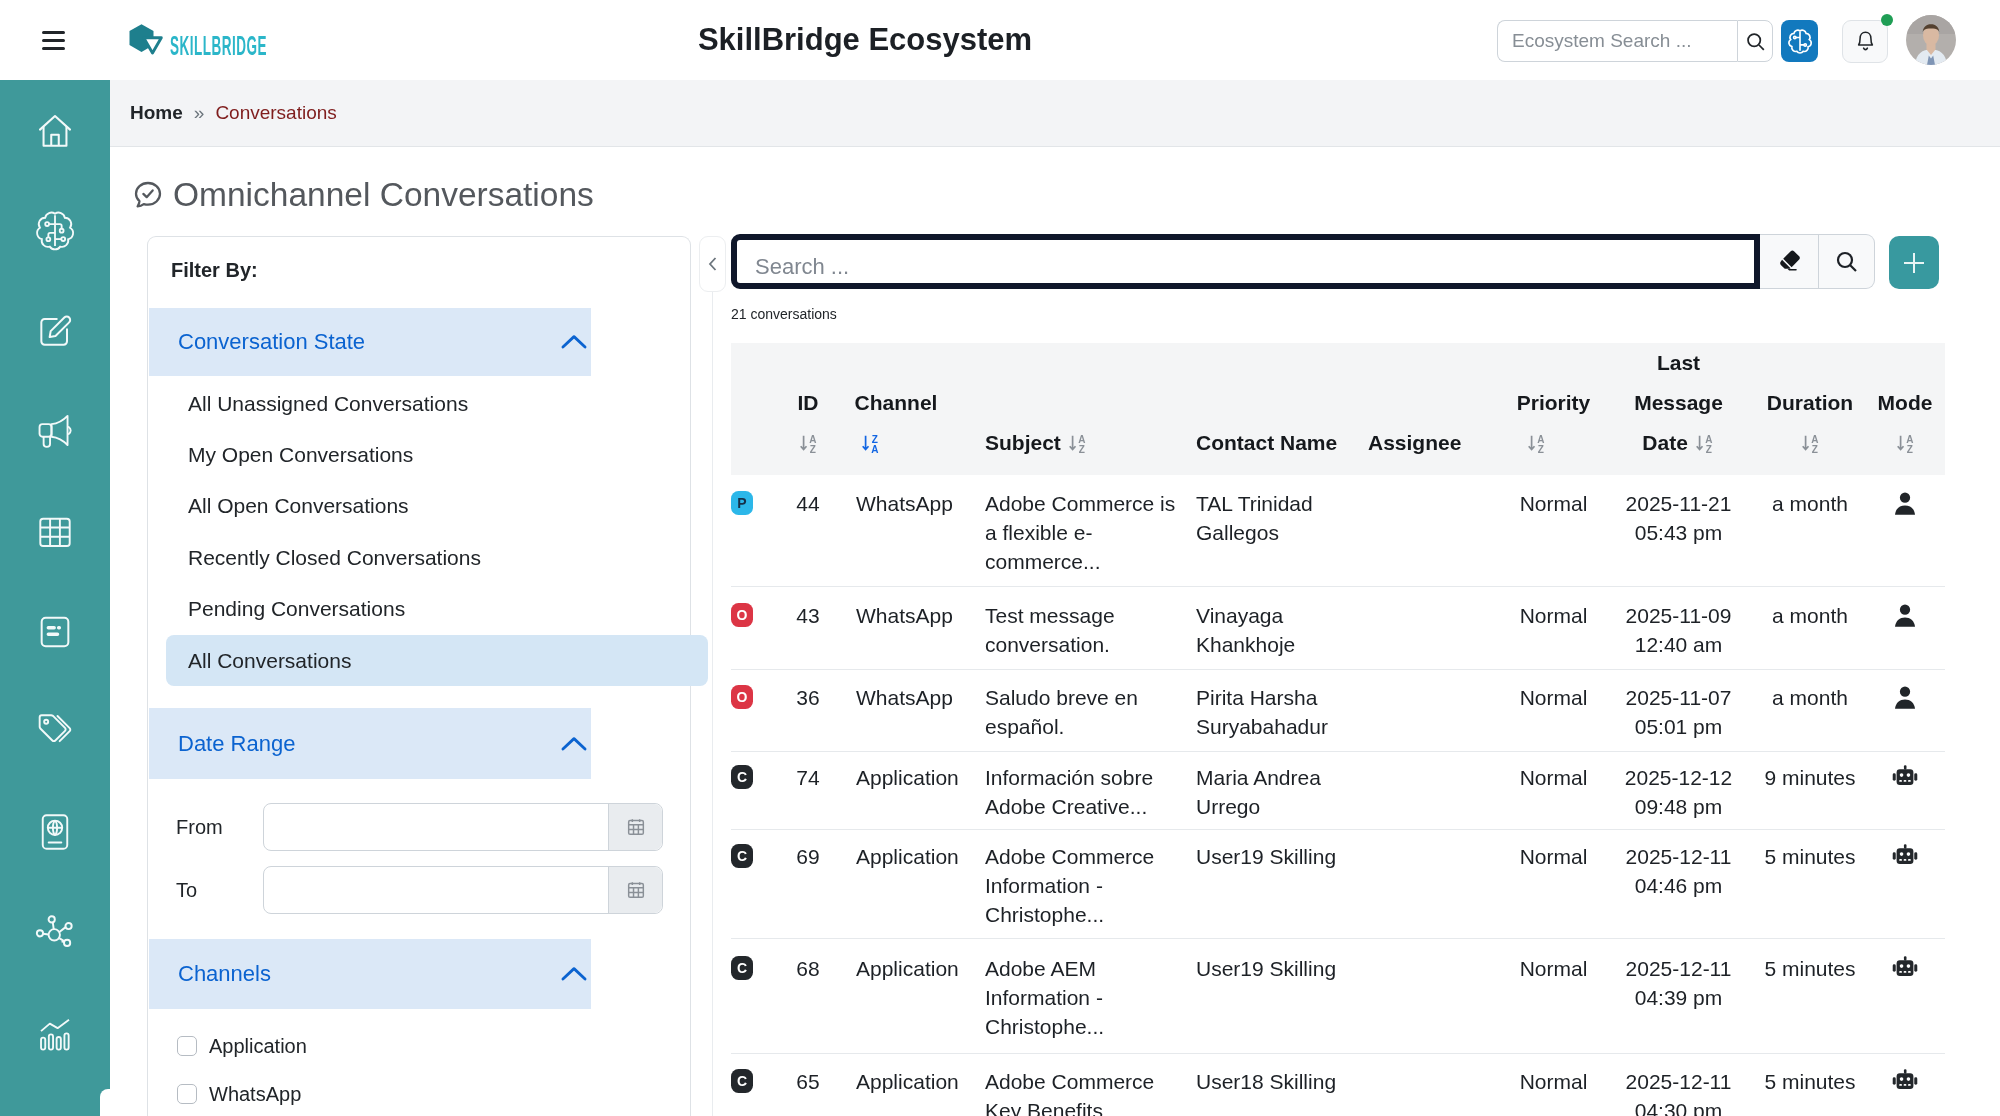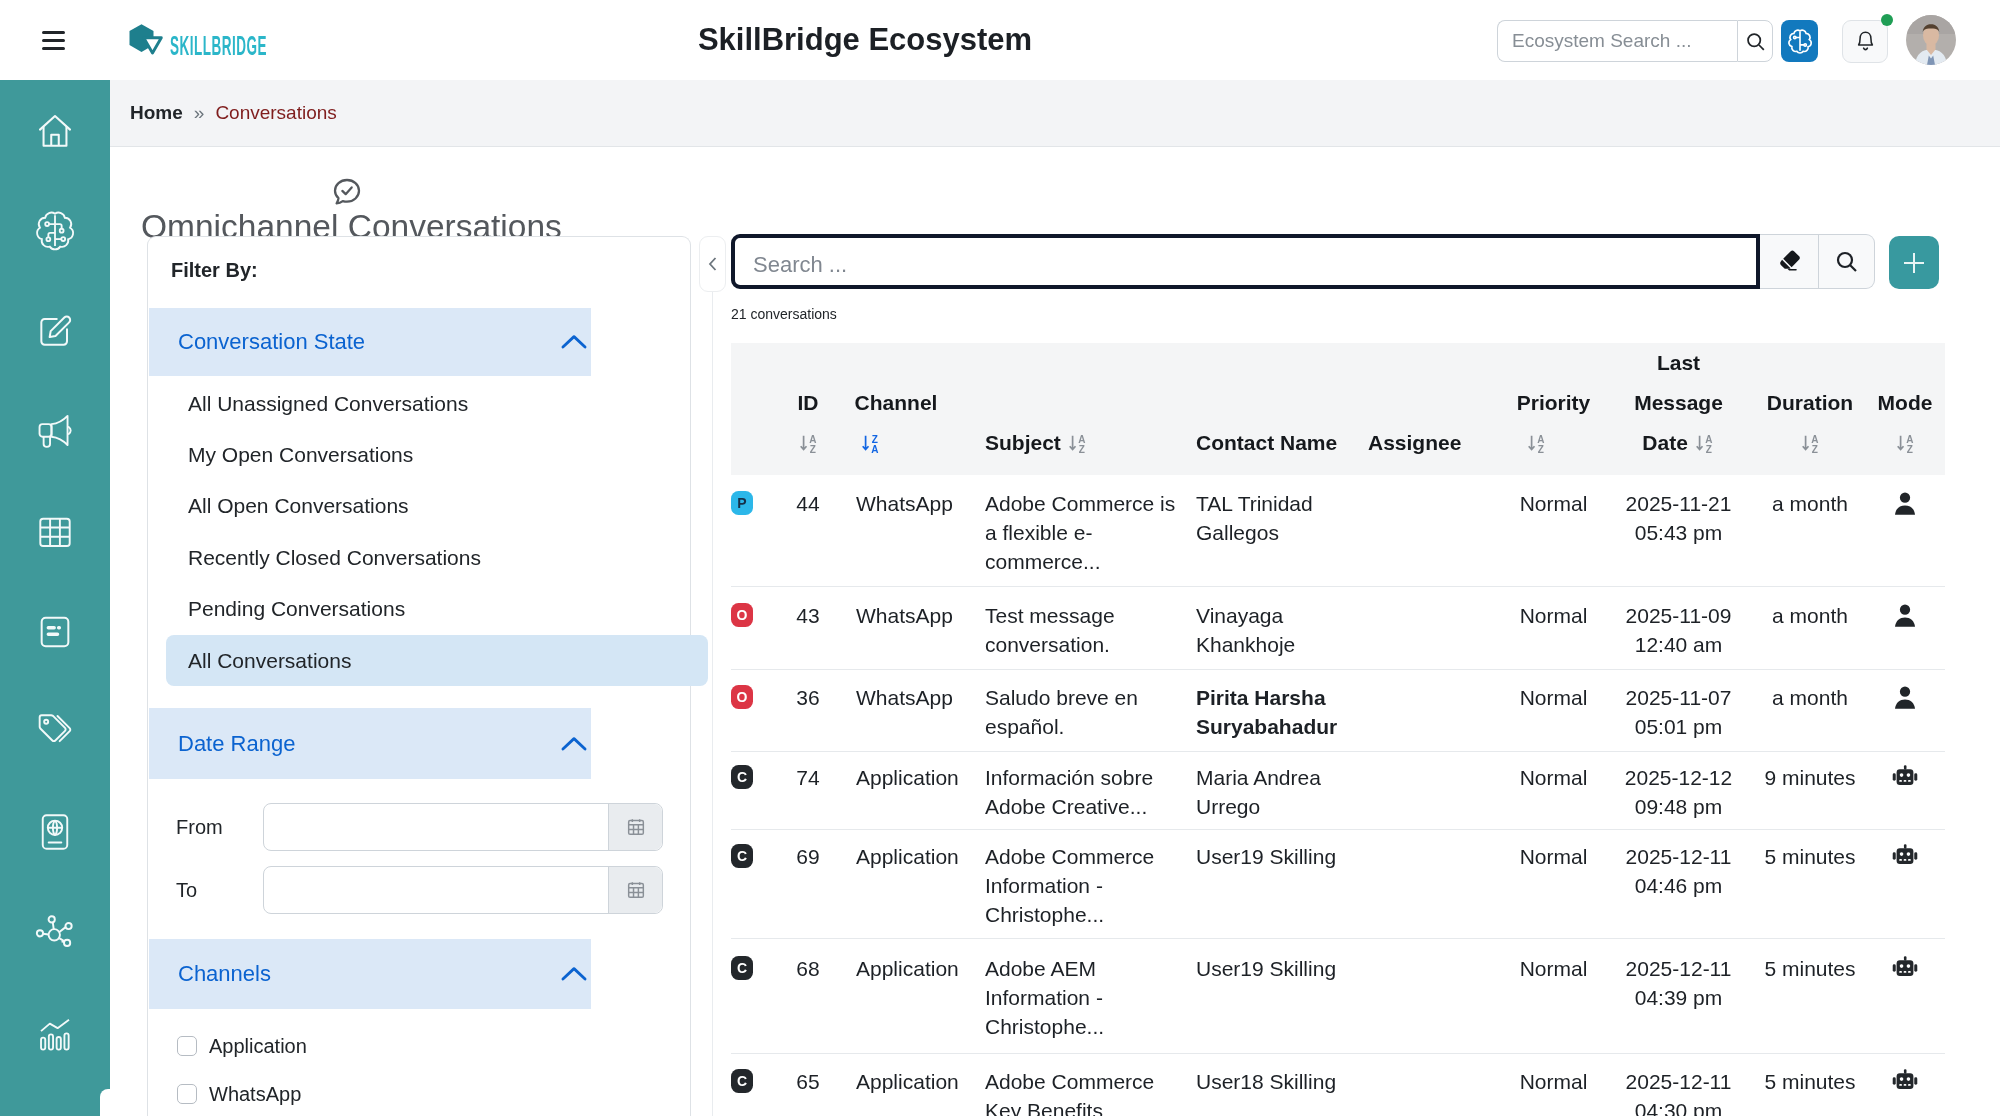--- a/index.html
+++ b/index.html
@@ -25,41 +25,41 @@
 #sidetab { position:absolute; left:100px; top:1089px; width:18px; height:27px; background:#fff; border-radius:8px 0 0 0; }
 
 
 #bcrumb { position:absolute; left:110px; top:80px; width:1890px; height:67px; background:#f3f4f6; border-bottom:1px solid #e2e5e8; }
 #bcrumb .in { position:absolute; left:20px; top:0; height:66px; display:flex; align-items:center; font-size:19px; }
 #bcrumb .home { color:#212529; font-weight:bold; }
 #bcrumb .sep { color:#6c757d; margin:0 11px; font-size:19px;}
 #bcrumb .cur { color:#7f1d1d; }
 
 
-#pagehead { position:absolute; left:132px; top:176px; display:flex; align-items:center;flex-direction:column; }
+#pagehead { position:absolute; left:132px; top:176px; display:flex; align-items:center; }
 #pagehead .t { font-size:33.5px; color:#54585d; margin-left:9px; font-weight:500;}
 
 
 #fpanel { position:absolute; left:147px; top:236px; width:544px; height:920px; background:#fff; border:1px solid #dee2e6; border-radius:9px 9px 0 0; border-bottom:none;}
 .fhead { position:absolute; left:23px; top:22px; font-size:20px; font-weight:bold; color:#212529; }
 .fsec { position:absolute; left:1px; width:442px; background:#dbe8f7; display:flex; align-items:center; justify-content:space-between; padding:0 0 0 29px; }
 .fsec .lbl { color:#0b63d0; font-size:22px; }
 .fitem { position:absolute; left:18px; width:542px; display:flex; align-items:center; padding-left:22px; font-size:21px; color:#212529; }
 .fitem.sel { background:#d4e6f5; border-radius:8px; }
 .frow { position:absolute; display:flex; align-items:center; }
 .frow .lab { font-size:20px; color:#212529; }
 .dinput { position:absolute; width:400px; height:48px; border:1px solid #ced4da; border-radius:8px; background:#fff; }
 .dcal { position:absolute; right:0; top:0; width:54px; height:46px; background:#e9ecef; border-left:1px solid #ced4da; border-radius:0 8px 8px 0; display:flex; align-items:center; justify-content:center;}
 .cbox { width:20px; height:20px; border:1px solid #b6bcc3; border-radius:5px; background:#fff; margin-right:12px; flex:none;}
 .citem { position:absolute; left:29px; display:flex; align-items:center; font-size:20px; color:#212529;}
 
 
 #collapsebtn { position:absolute; left:699px; top:236px; width:27px; height:56px; background:#fff; border:1px solid #eceef0; border-radius:9px; display:flex; align-items:center; justify-content:center; color:#6c757d; font-size:20px; }
 #vline { position:absolute; left:712px; top:292px; width:1px; height:824px; background:#e9ecef; }
-#searchbox { position:absolute; left:731px; top:234px; width:1029px; height:55px; border:4px solid #0f172a; border-radius:9px 0 0 9px; font-size:22px; color:#808790; line-height:53px; padding-left:18px; background:#fff;}
+#searchbox { position:absolute; left:731px; top:234px; width:1029px; height:55px; border:6px solid #0f172a; border-radius:9px 0 0 9px; font-size:22px; color:#808790; line-height:53px; padding-left:18px; background:#fff;}
 #erasebtn { position:absolute; left:1760px; top:234px; width:59px; height:55px; background:#f8f9fa; border:1px solid #ced4da; border-left:none; display:flex; align-items:center; justify-content:center; }
 #magbtn { position:absolute; left:1819px; top:234px; width:56px; height:55px; background:#f8f9fa; border:1px solid #ced4da; border-left:none; border-radius:0 9px 9px 0; display:flex; align-items:center; justify-content:center; }
 #plusbtn { position:absolute; left:1889px; top:236px; width:50px; height:53px; background:#38999f; border-radius:10px; display:flex; align-items:center; justify-content:center; }
 #convcount { position:absolute; left:731px; top:306px; font-size:14px; color:#212529; }
 
 
 #tbl { position:absolute; left:731px; top:343px; width:1214px; border-collapse:collapse; table-layout:fixed; }
 #tbl th { background:#f4f5f6; vertical-align:bottom; padding:0 0 12px 0; font-size:21px; color:#16191d; line-height:40px; font-weight:bold; }
 #tbl thead tr { height:111px; }
 #tbl td { vertical-align:top; padding:13.5px 0 10.5px 0; font-size:21px; color:#1d2126; line-height:29px; border-bottom:1px solid #e6e9ec; }
@@ -388,21 +388,21 @@
             <path d="M4.0 20.6 C4.6 15.4 7.9 13.1 12 13.1 C16.1 13.1 19.4 15.4 20 20.6 Z"></path>
           </svg></td>
 </tr>
 <tr class="r3">
   <td class="chip">
           <div class="chipbox chipO">O</div>
         </td>
   <td class="cc">36</td>
   <td class="cl" style="padding-left:20px;">WhatsApp</td>
   <td class="cl" style="padding-left:29px;">Saludo breve en<br>español.</td>
-  <td class="cl" style="padding-left:11px;font-weight:bold;">Pirita Harsha<br>Suryabahadur</td>
+  <td class="cl" style="padding-left:11px;">Pirita Harsha<br>Suryabahadur</td>
   <td></td>
   <td class="cc">Normal</td>
   <td class="cc">2025-11-07<br>05:01 pm</td>
   <td class="cc">a month</td>
   <td class="cc"><svg width="30" height="30" viewBox="0 0 24 24" fill="#212529">
             <circle cx="12" cy="6.9" r="4.1"></circle>
             <path d="M4.0 20.6 C4.6 15.4 7.9 13.1 12 13.1 C16.1 13.1 19.4 15.4 20 20.6 Z"></path>
           </svg></td>
 </tr>
 <tr class="r4">

